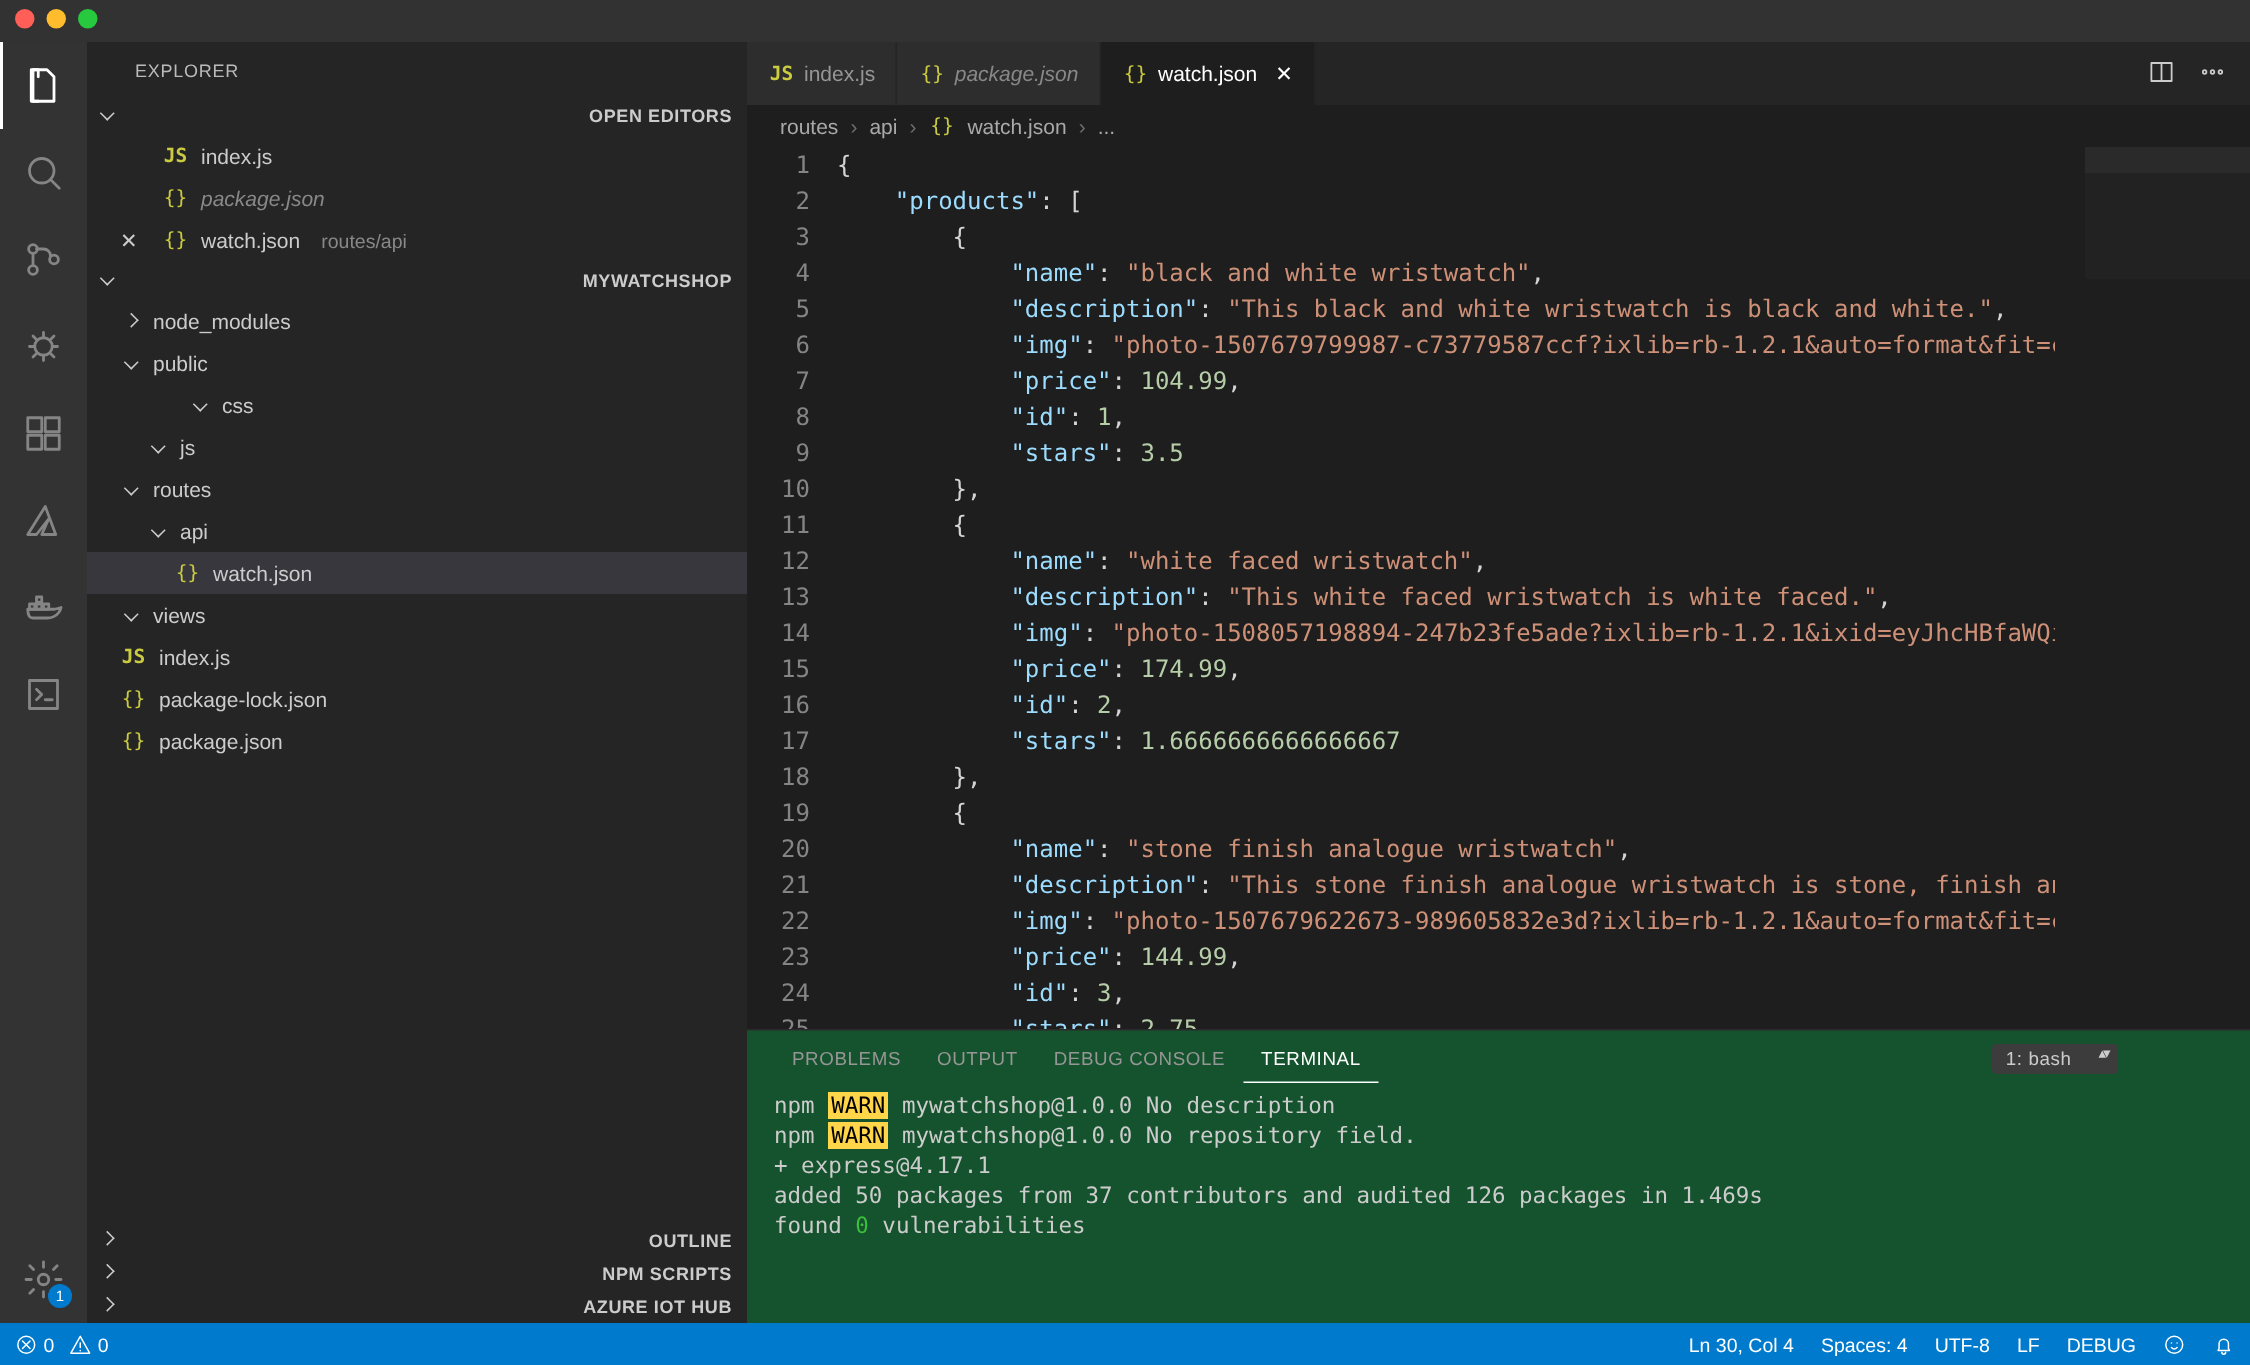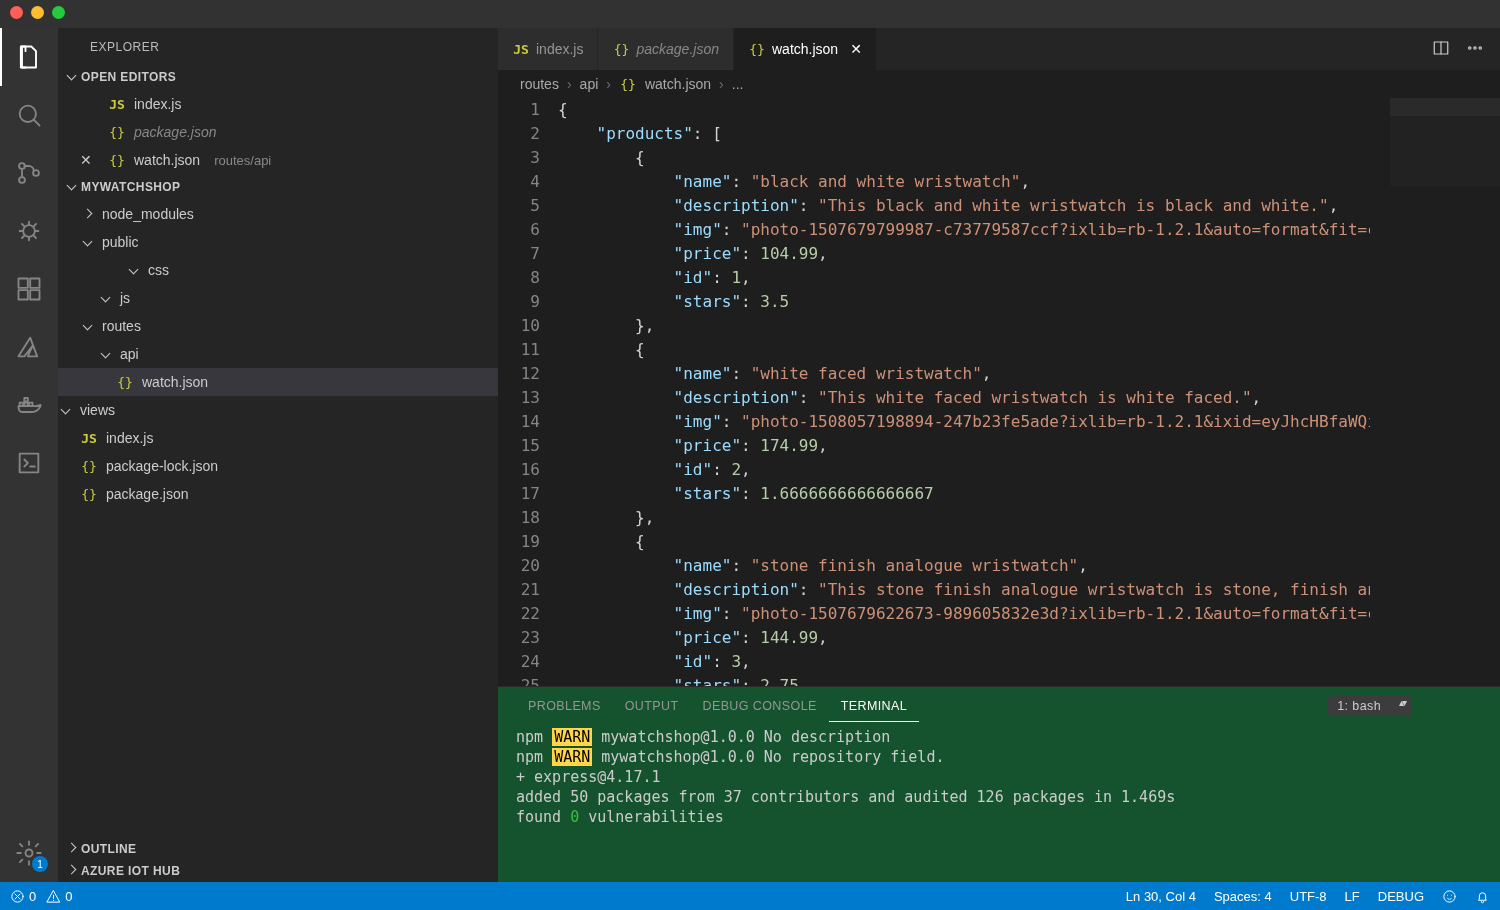--- a/index.html
+++ b/index.html
@@ -21,21 +21,21 @@
   .activitybar .group-top { flex: 1; }
   .activitybar .act-item { width: 58px; height: 58px; display: flex; align-items: center; justify-content: center; color: #858585; cursor: pointer; }
   .activitybar .act-item.active { color: #fff; border-left: 2px solid #fff; padding-right: 2px; }
   .activitybar svg, .activitybar .ic { width: 28px; height: 28px; }
   .badge { position: absolute; background: #007acc; color: #fff; border-radius: 50%; width: 16px; height: 16px; font-size: 10px; display:flex; align-items:center; justify-content:center; margin-left: 22px; margin-top: 22px; }
   .act-item { position: relative; }
 
   
   .sidebar { width: 440px; background: #252526; display: flex; flex-direction: column; color: #ccc; font-size: 14px; }
   .sidebar-title { padding: 12px 32px; color: #bbb; font-size: 12px; letter-spacing: 0.5px; text-transform: uppercase; }
-  .section-hdr { display: flex; align-items: center; gap: 6px; padding: 4px 10px; font-weight: 700; font-size: 12px; letter-spacing: 0.4px; text-transform: uppercase; color: #ccc; cursor: pointer; }
+  .section-hdr { display: flex; align-items: center; gap: 6px; padding: 4px 10px; font-weight: 700; font-size: 12px; letter-spacing: 0.4px; text-transform: uppercase; color: #ccc; cursor: pointer; justify-content: space-between; }
   .section-hdr.light { font-weight: 600; }
   .tree { padding: 2px 0; }
   .tree-row { display: flex; align-items: center; gap: 8px; padding: 3px 12px 3px 0; height: 28px; cursor: pointer; font-size: 14px; }
   .tree-row.selected { background: #37373d; }
   .tree-row .chev { width: 14px; display: inline-flex; justify-content: center; color: #ccc; }
   .folder-label { color: #ccc; }
   .muted { color: #888; font-style: italic; }
   .file-ico { width: 18px; text-align: center; font-family: Menlo, monospace; font-size: 13px; }
   .ico-js { color: #cbcb41; font-weight: 700; }
   .ico-json { color: #cbcb41; }
@@ -231,21 +231,21 @@
         <div class="tree-row" style="padding-left: 40px;">
           <span class="chev ">
             <span class="chev-ic "></span>
           </span>
           <span class="folder-label">api</span>
         </div>
         <div class="tree-row selected" style="padding-left: 58px;">
           <span class="file-ico ico-json">{}</span>
           <span>watch.json</span>
         </div>
-        <div class="tree-row" style="">
+        <div class="tree-row" style="padding-left: 22px;">
           <span class="chev ">
             <span class="chev-ic "></span>
           </span>
           <span class="folder-label">views</span>
         </div>
         <div class="tree-row" style="padding-left: 22px;">
           <span class="file-ico ico-js">JS</span>
           <span>index.js</span>
         </div>
         <div class="tree-row" style="padding-left: 22px;">
@@ -255,20 +255,24 @@
         <div class="tree-row" style="padding-left: 22px;">
           <span class="file-ico ico-json">{}</span>
           <span>package.json</span>
         </div>
       </div>
 
     <div class="btm-collapsed" id="collapsed-sections">
         <div class="section-hdr light">
           <span class="chev-ic chev-right"></span>
           <span>OUTLINE</span>
+        </div>
+        <div class="section-hdr light">
+          <span class="chev-ic chev-right"></span>
+          <span>NPM SCRIPTS</span>
         </div>
         <div class="section-hdr light">
           <span class="chev-ic chev-right"></span>
           <span>AZURE IOT HUB</span>
         </div>
       </div>
   </div>
 
   <div class="editor">
     <div class="tabs-row">

